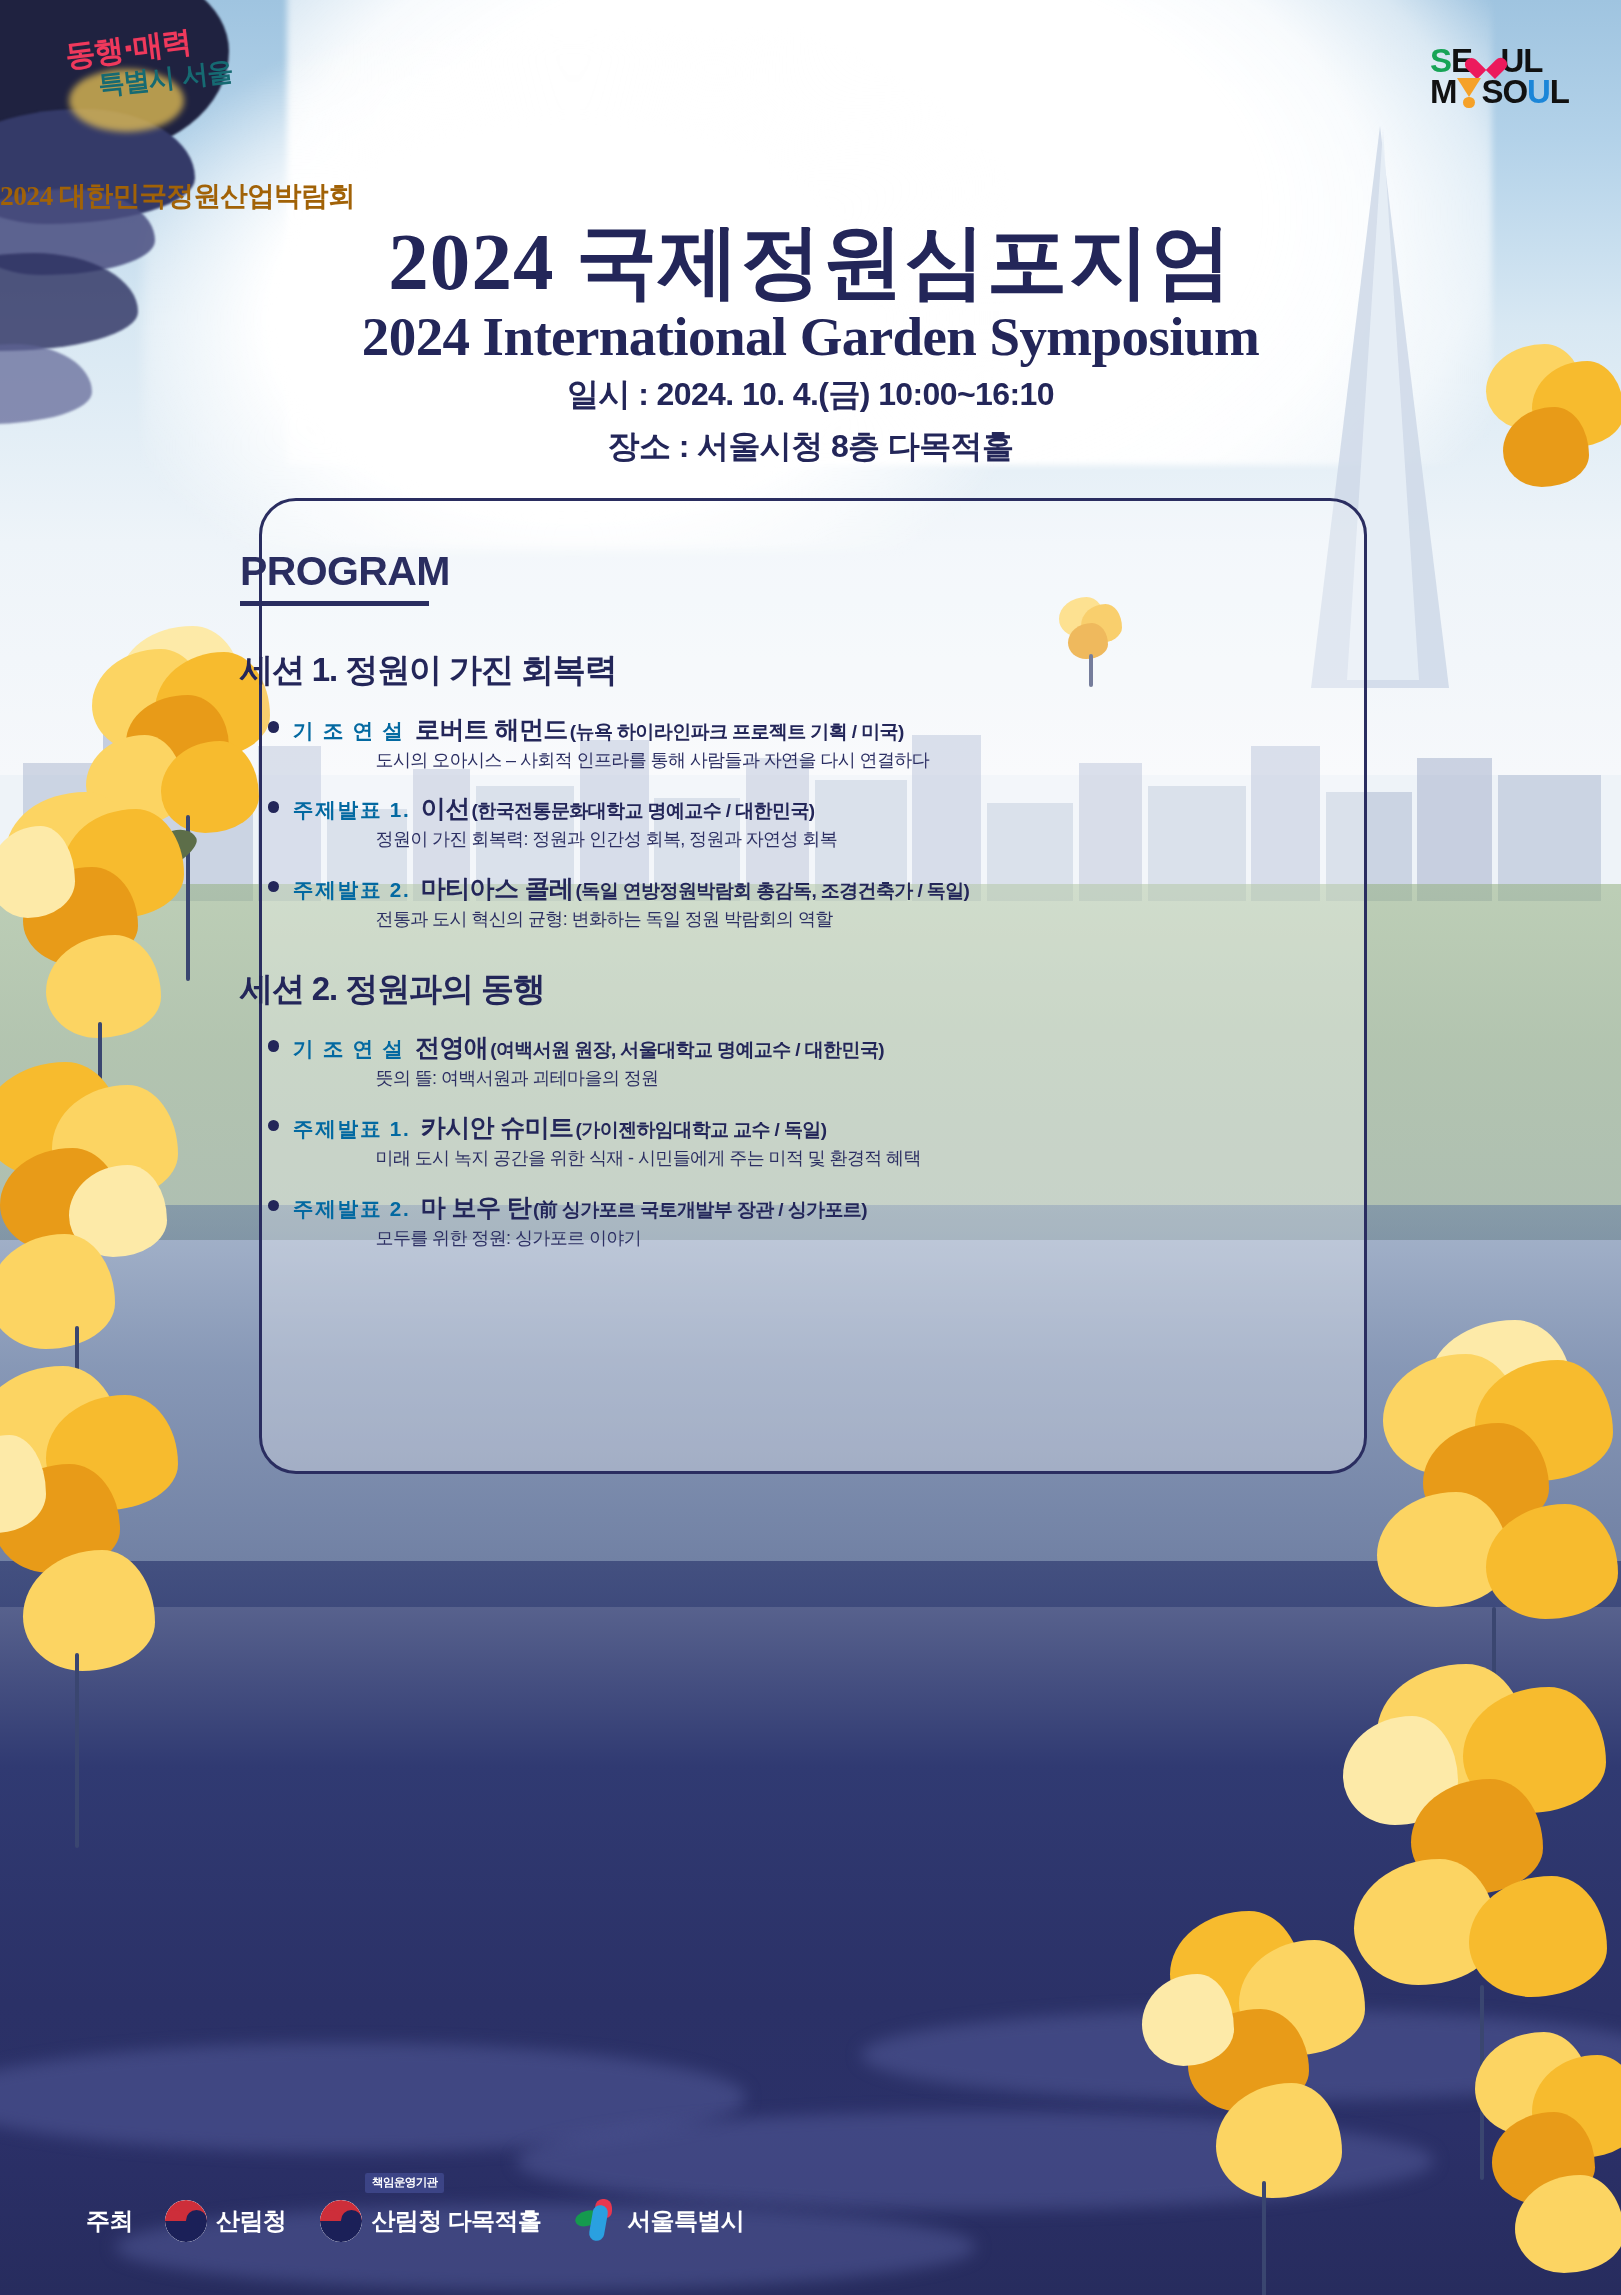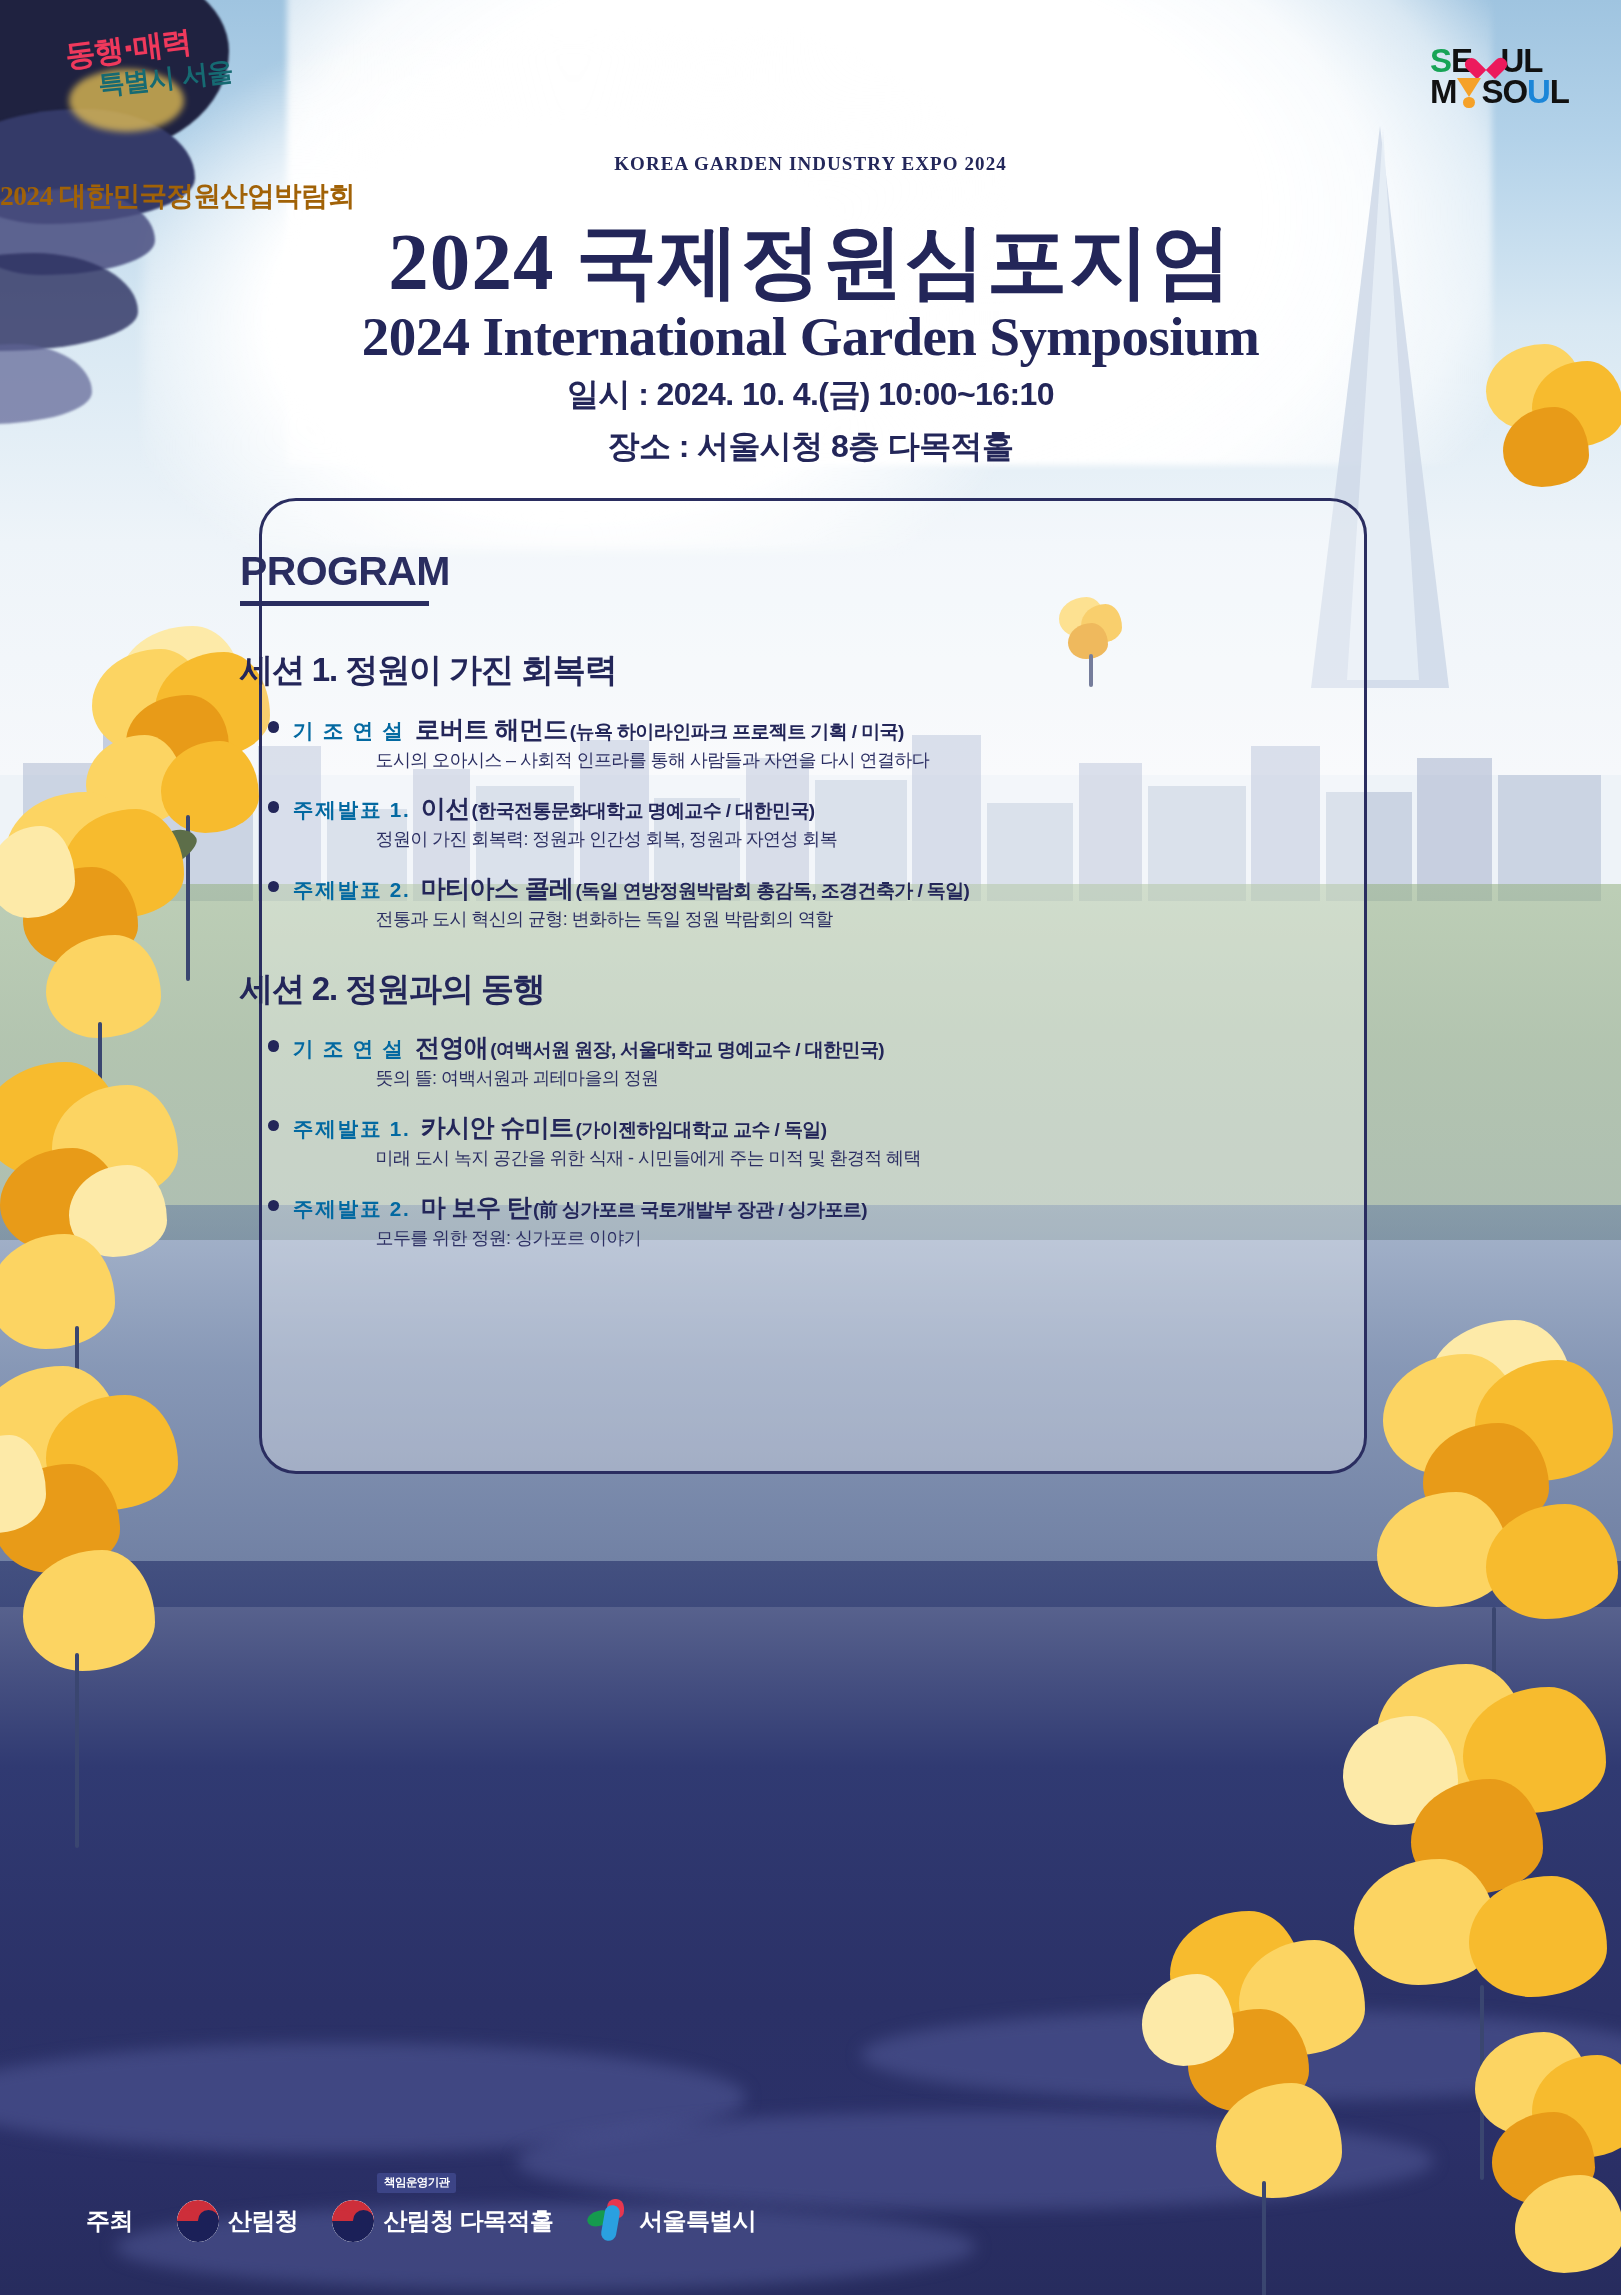--- a/index.html
+++ b/index.html
@@ -222,21 +222,21 @@
     font-size:18px; font-weight:500; color:#2c2f63; letter-spacing:-0.6px;
     margin-left:108px; margin-top:2px;
   }
 
   
   .footer {
     position:absolute; left:0; top:2186px; width:1621px; height:69px;
     display:flex; align-items:center; padding-left:86px; gap:0;
   }
   .footer-label {
-    font-size:24px; font-weight:700; color:#ffffff; letter-spacing:-0.6px; margin-right:44px;
+    font-size:24px; font-weight:700; color:#ffffff; letter-spacing:-0.6px; margin-right:32px;
   }
   .org { display:flex; align-items:center; margin-right:34px; position:relative; }
   .taegeuk {
     width:42px; height:42px; border-radius:50%;
     background:#fff; position:relative; overflow:hidden; margin-right:9.2px; flex:0 0 auto;
   }
   .taegeuk:before {
     content:""; position:absolute; left:0; top:0; width:42px; height:21px;
     background:#cd2e3a; border-radius:42px 42px 0 0;
   }
@@ -414,21 +414,20 @@
         <span class="excl">
           <span class="excl-tri"></span>
             <span class="excl-dot"></span>
         </span>
         <span class="black">SO</span>
         <span class="u-blue">U</span>
         <span class="black">L</span>
       </div>
     </div>
 
-    <div class="kicker">KOREA GARDEN INDUSTRY EXPO 2024</div>
     <div class="kicker2">2024 대한민국정원산업박람회</div>
     <div class="title-ko">2024 국제정원심포지엄</div>
     <div class="title-en">2024 International Garden Symposium</div>
 
     <div class="meta-date">
       <span>일시 :</span>
       <span>2024. 10. 4.(금) 10:00~16:10</span>
     </div>
     <div class="meta-place">
       <span>장소 :</span>

